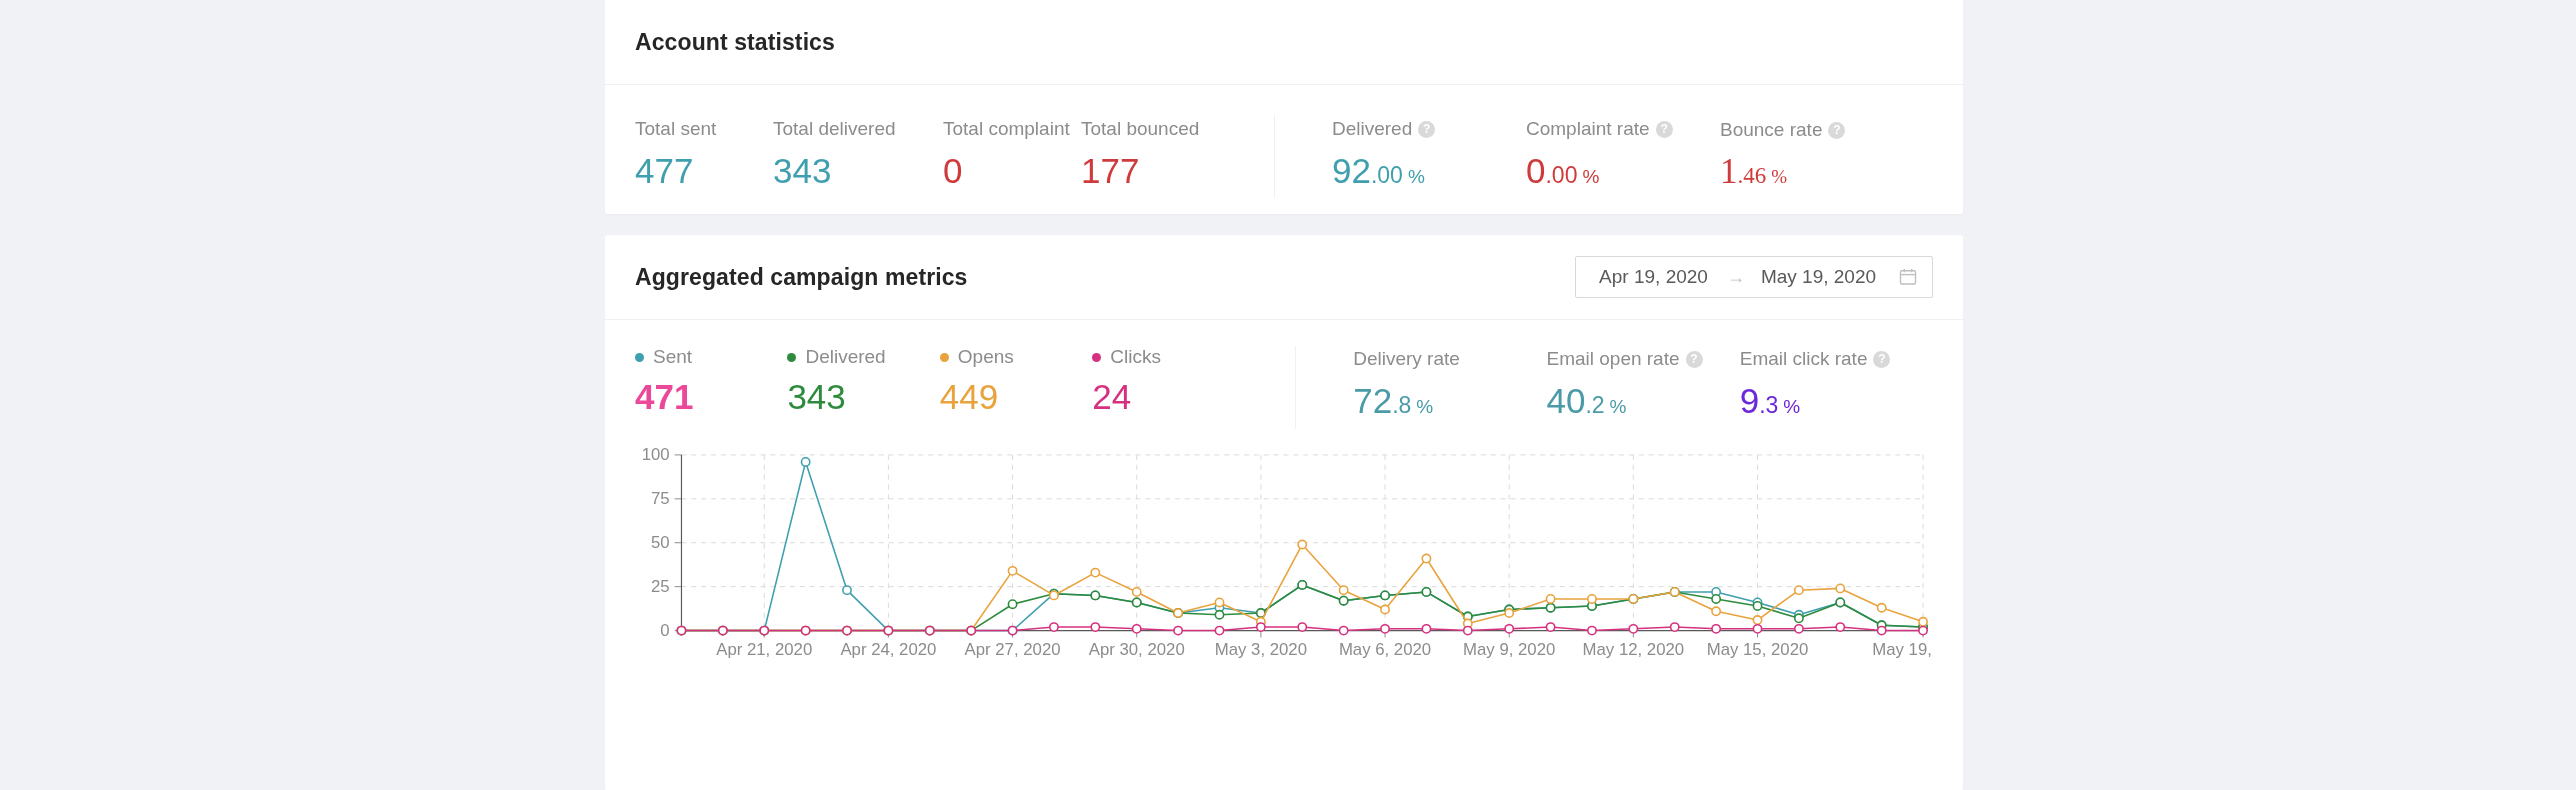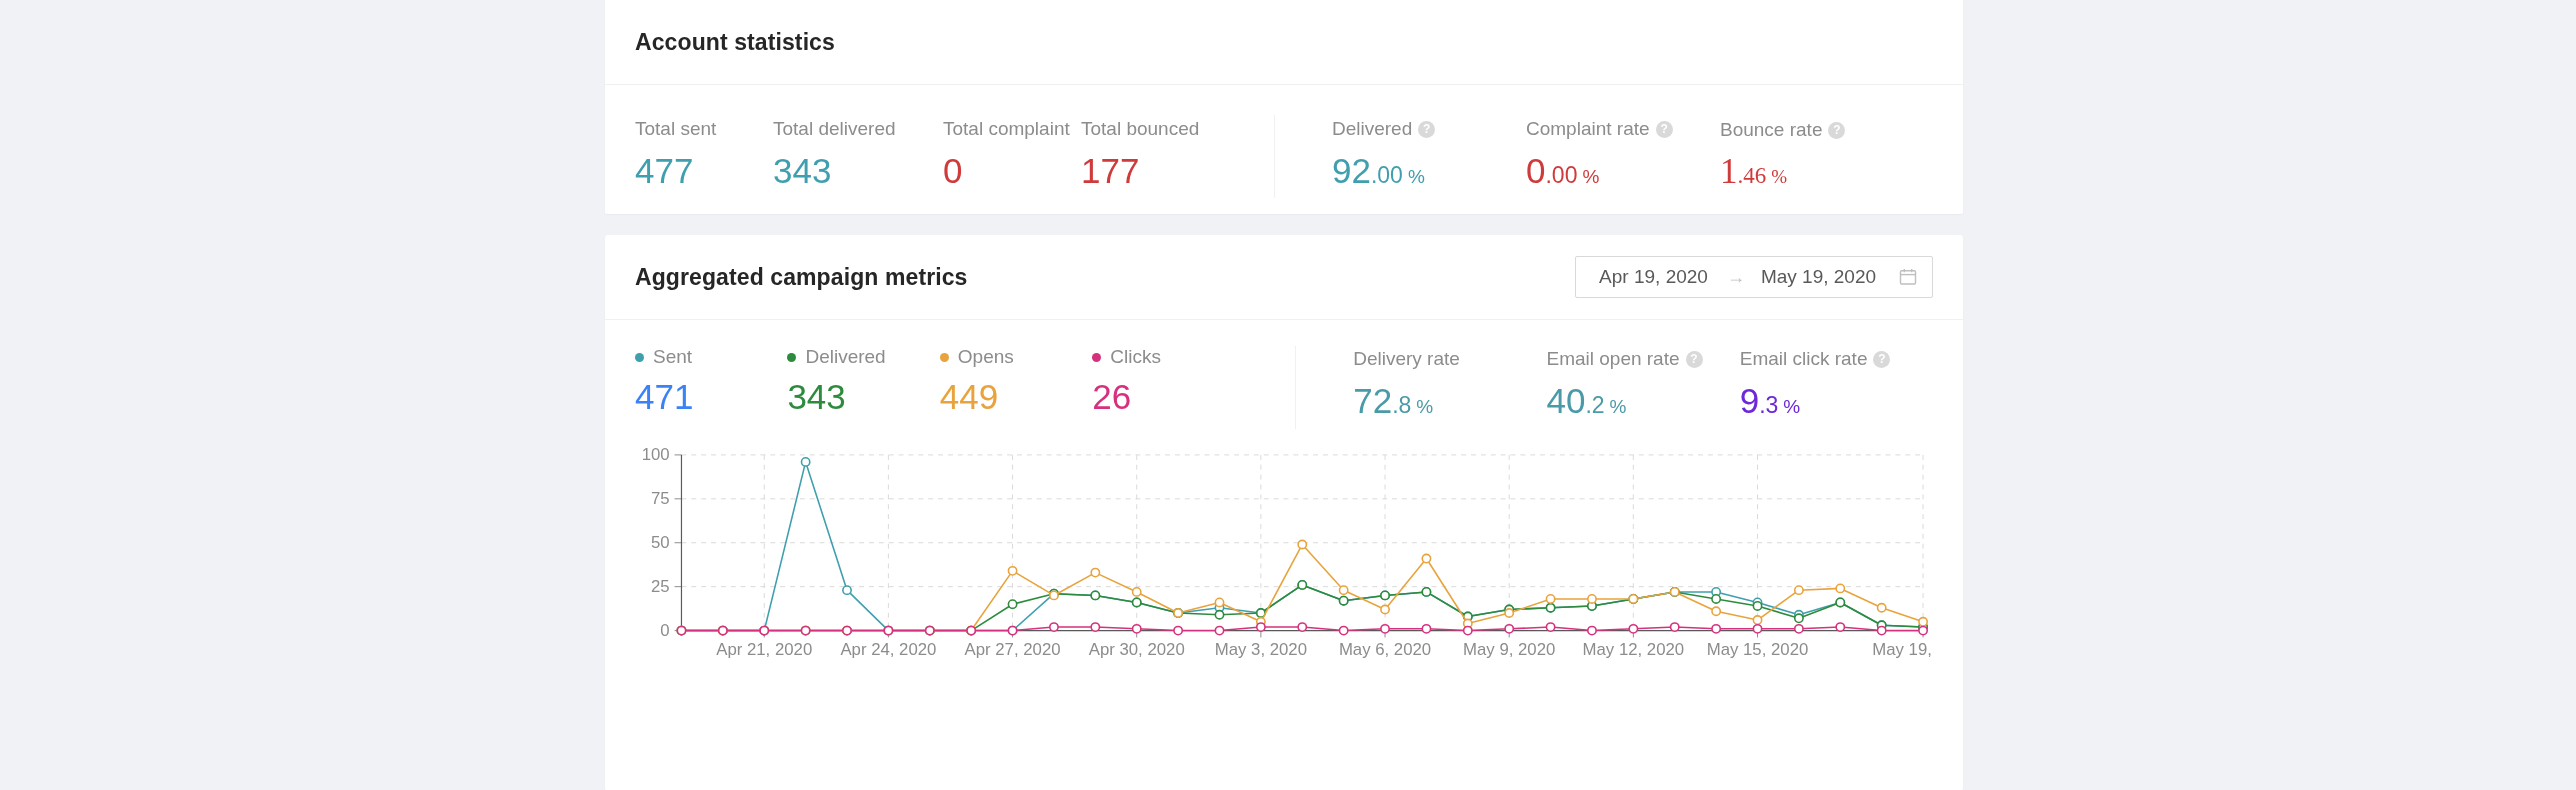--- a/index.html
+++ b/index.html
@@ -223,42 +223,42 @@
       </div>
     </div>
 
     <div class="card-body">
       <div class="legend-row" id="campaign-legend-row">
           <div class="legend-item" style="width: 153px;">
             <div class="legend-label">
               <span class="legend-dot" style="background: rgb(63, 159, 174);"></span>
               <span>Sent</span>
             </div>
-            <div class="legend-value" style="color: #3b82f6;">471</div>
+            <div class="legend-value" style="color: #ec4899; font-weight: bold;">471</div>
           </div>
           <div class="legend-item" style="width: 153px;">
             <div class="legend-label">
               <span class="legend-dot" style="background: rgb(46, 139, 61);"></span>
               <span>Delivered</span>
             </div>
             <div class="legend-value" style="color: rgb(46, 139, 61);">343</div>
           </div>
           <div class="legend-item" style="width: 153px;">
             <div class="legend-label">
               <span class="legend-dot" style="background: rgb(232, 163, 61);"></span>
               <span>Opens</span>
             </div>
             <div class="legend-value" style="color: rgb(232, 163, 61);">449</div>
           </div>
           <div class="legend-item" style="width: 153px;">
             <div class="legend-label">
               <span class="legend-dot" style="background: rgb(214, 49, 127);"></span>
               <span>Clicks</span>
             </div>
-            <div class="legend-value" style="color: rgb(214, 49, 127);">26</div>
+            <div class="legend-value" style="color: rgb(214, 49, 127);">24</div>
           </div>
           <div style="width: 51px;"></div>
           <div class="stat-divider" style="height: 83px;"></div>
           <div style="width: 57px;"></div>
           <div class="stat" style="width: 194px;">
             <div class="stat-label">
               <span>Delivery rate</span>
             </div>
             <div class="stat-value" style="color: rgb(74, 154, 168);"><span class="int">72</span><span class="dec">.8</span><span class="suffix">%</span></div>
           </div>

